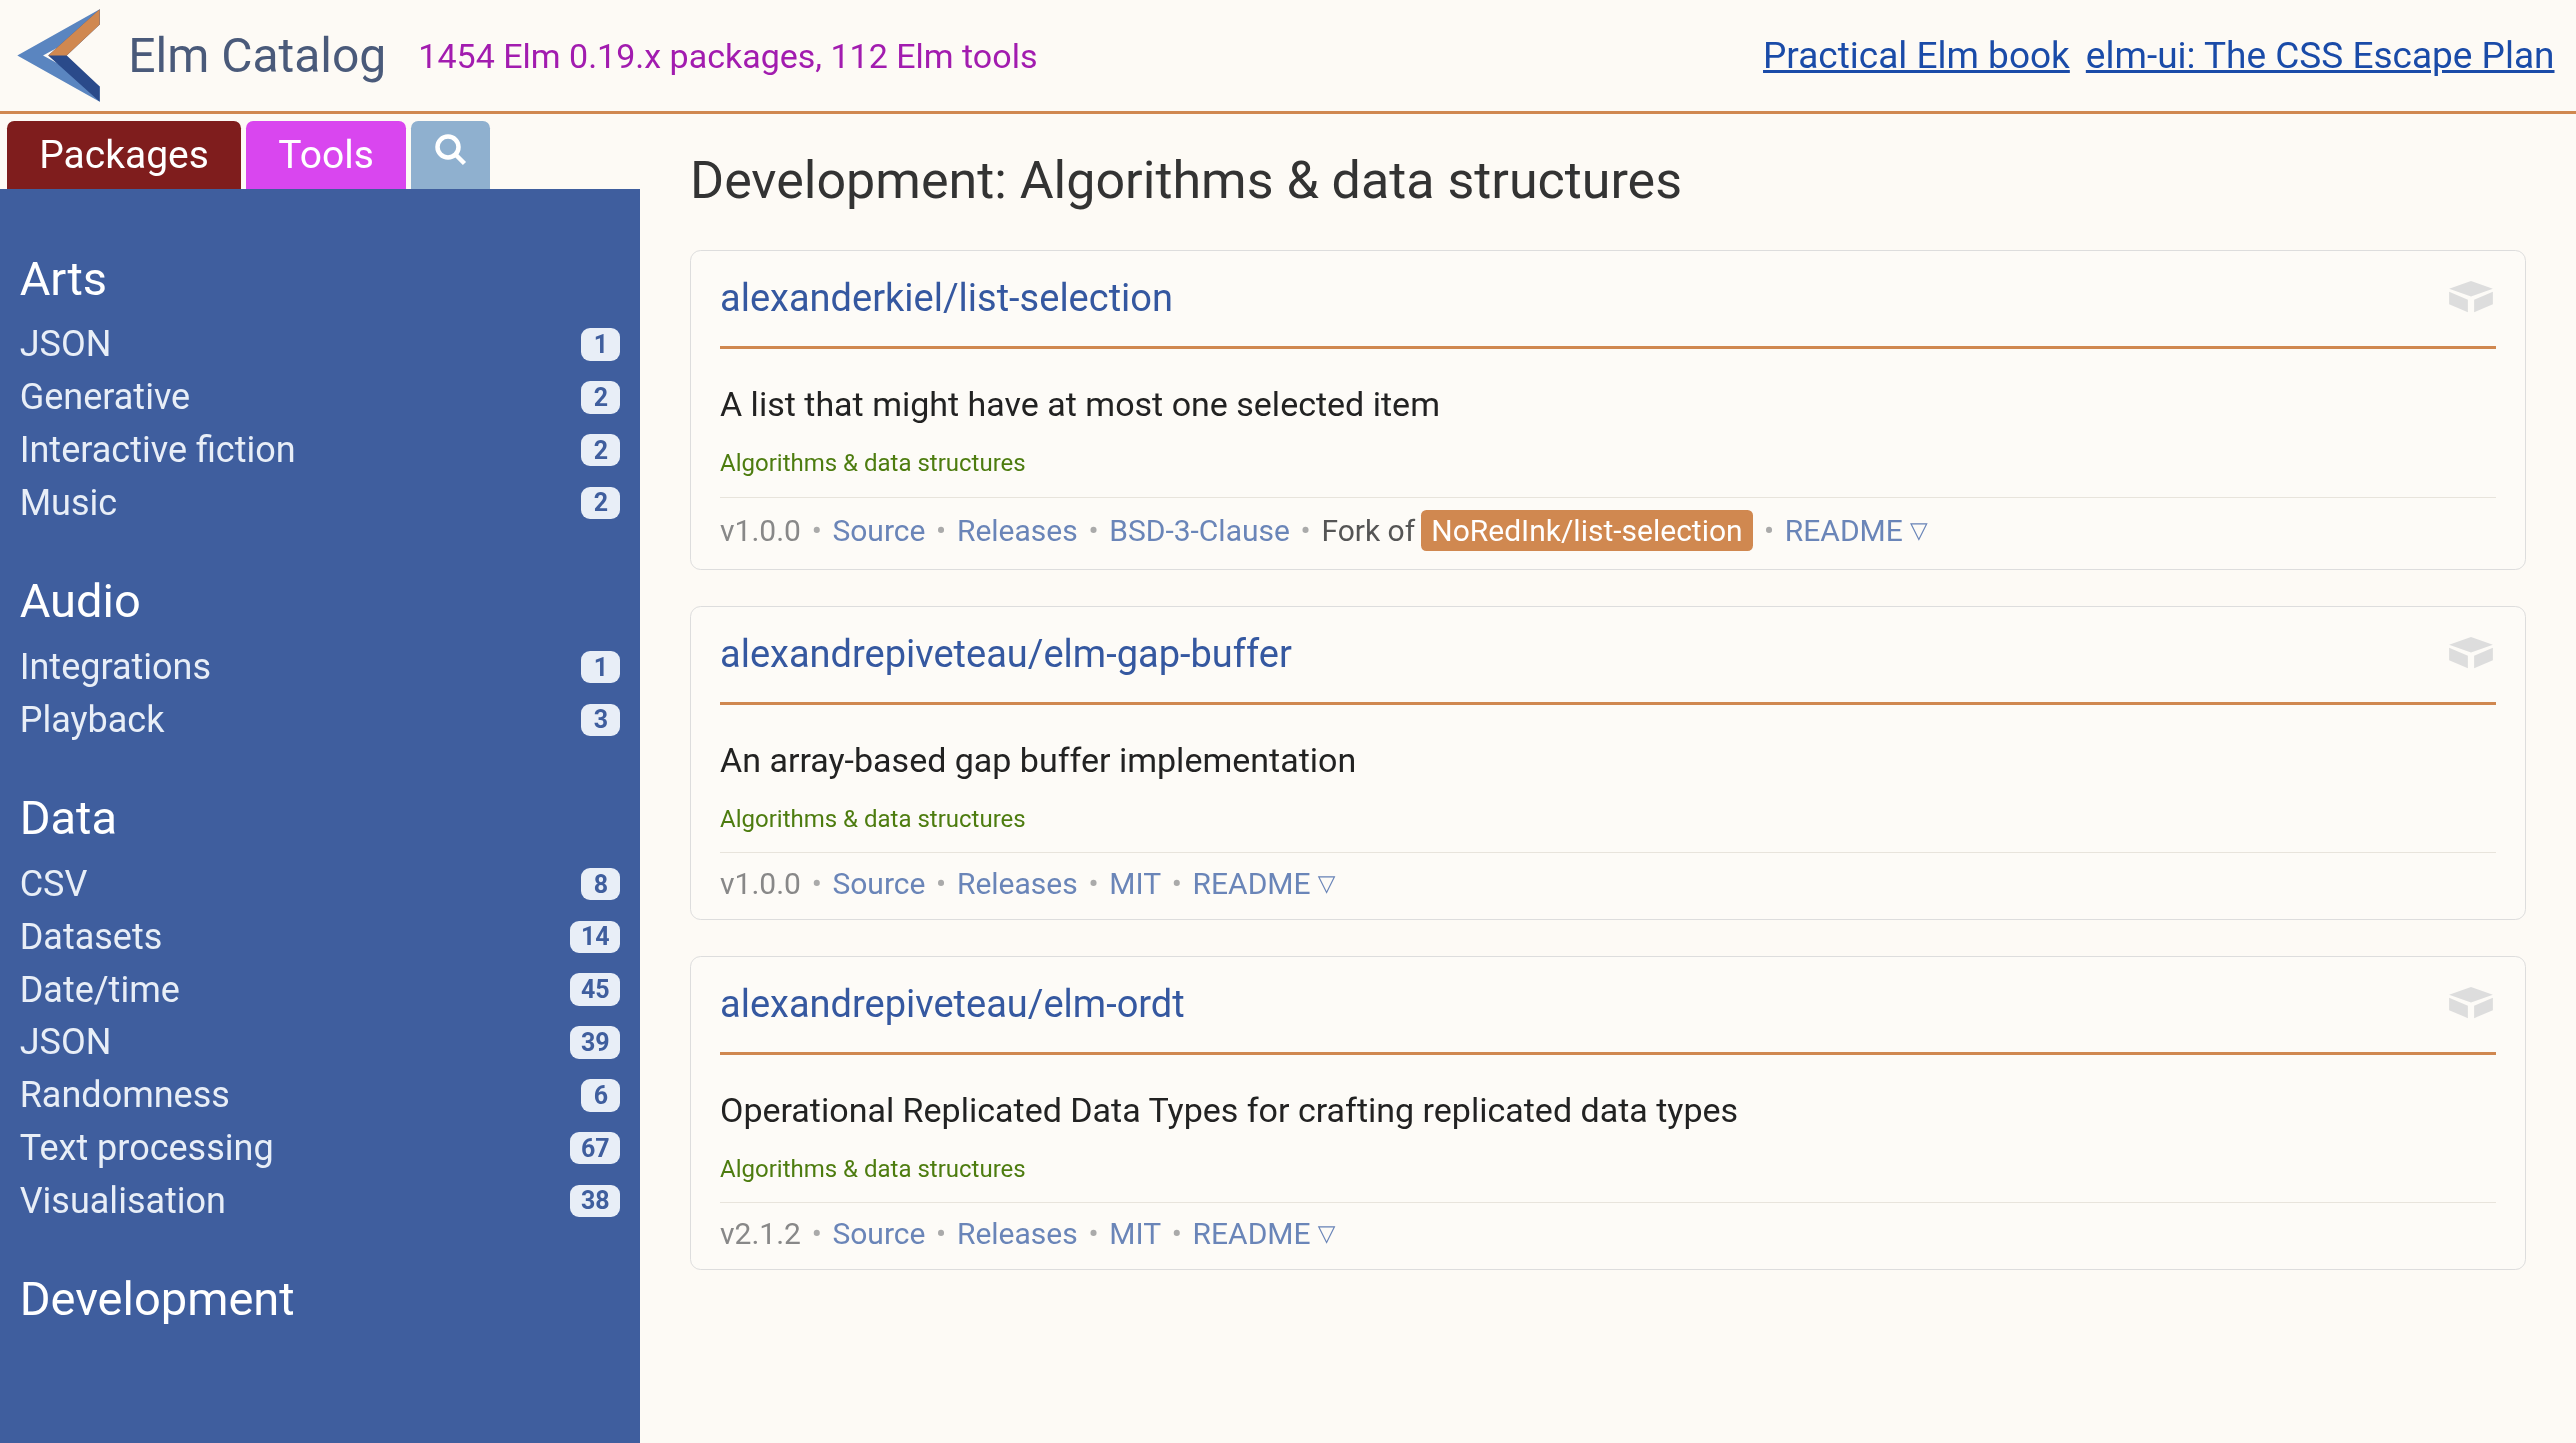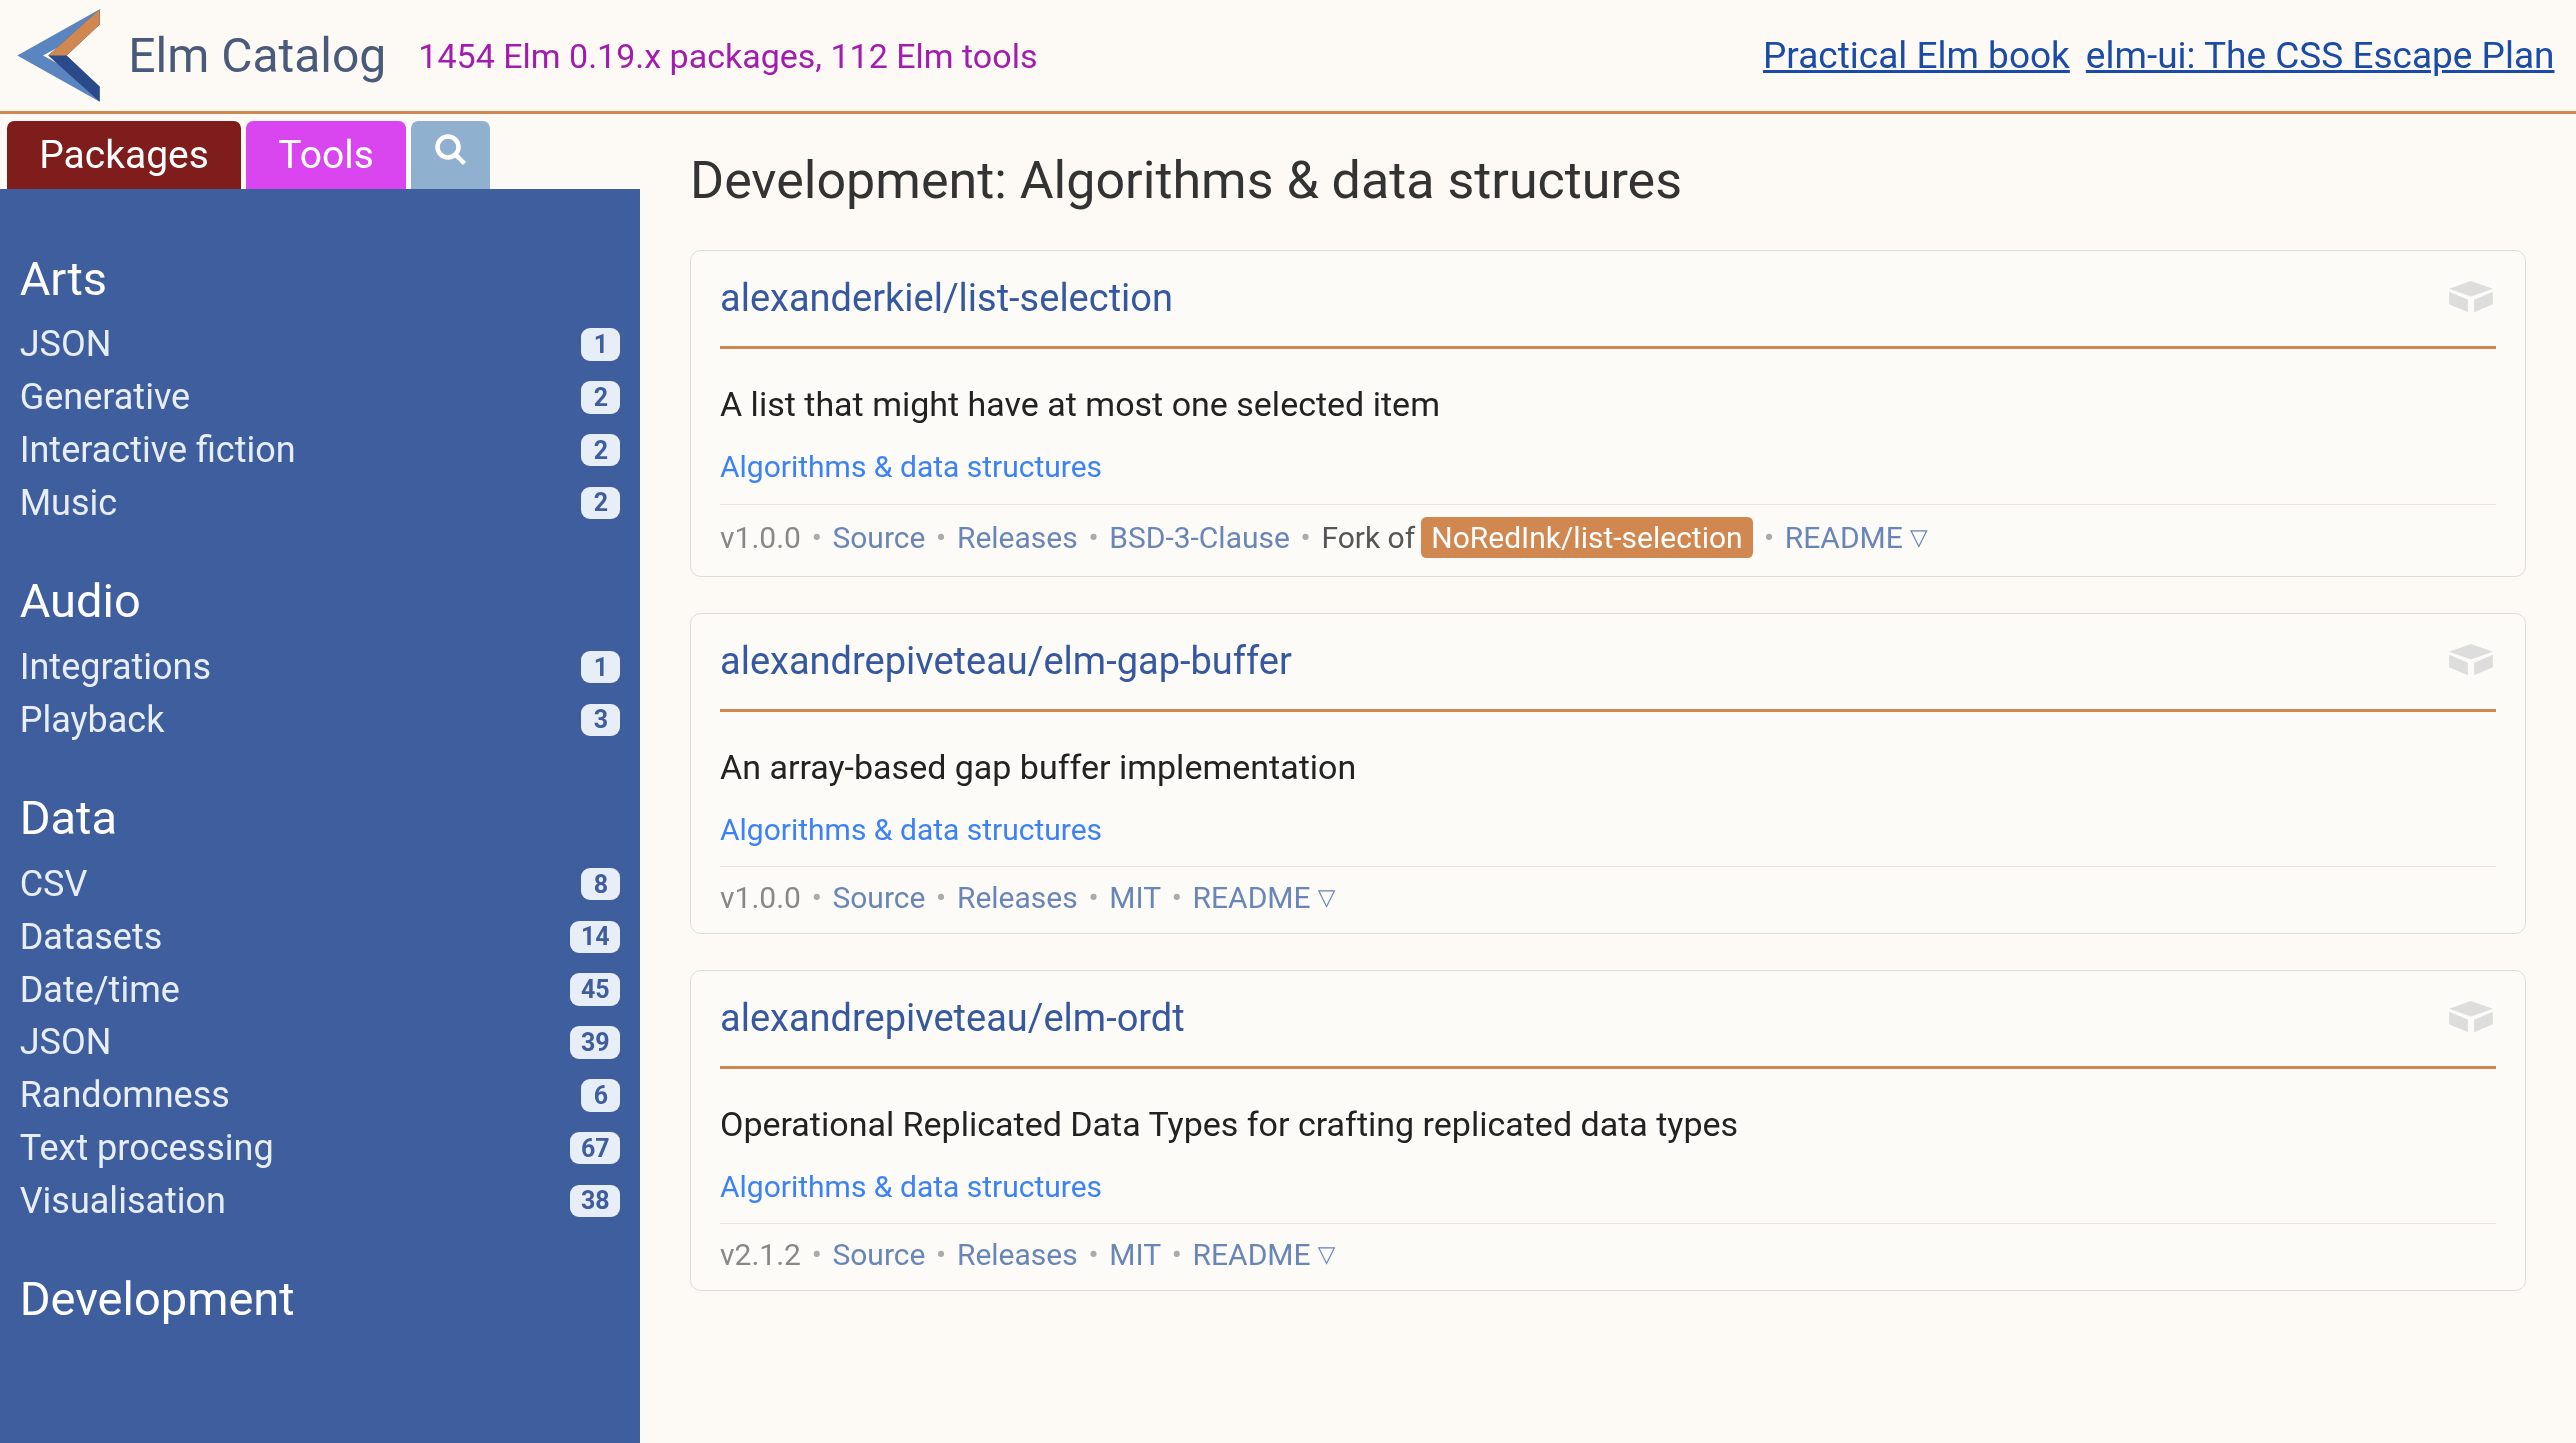--- a/index.html
+++ b/index.html
@@ -142,22 +142,22 @@
 .package-icon svg { width: 50px; height: 39px; }
 .package-desc {
   font-size: 34px;
   color: #222;
   margin-bottom: 25px;
 }
 .package-tags {
   margin-bottom: 19.7px;
 }
 .package-tag {
-  color: #3b82f6;
-  font-size: 30px;
+  color: #4d7c0f;
+  font-size: 24px;
   margin-top: 34px;
 }
 .package-meta {
   border-top: 1.8px solid #e8e4dc;
   padding-top: 12.5px;
   font-size: 30px;
   color: #888;
   display: flex;
   align-items: center;
   flex-wrap: wrap;

